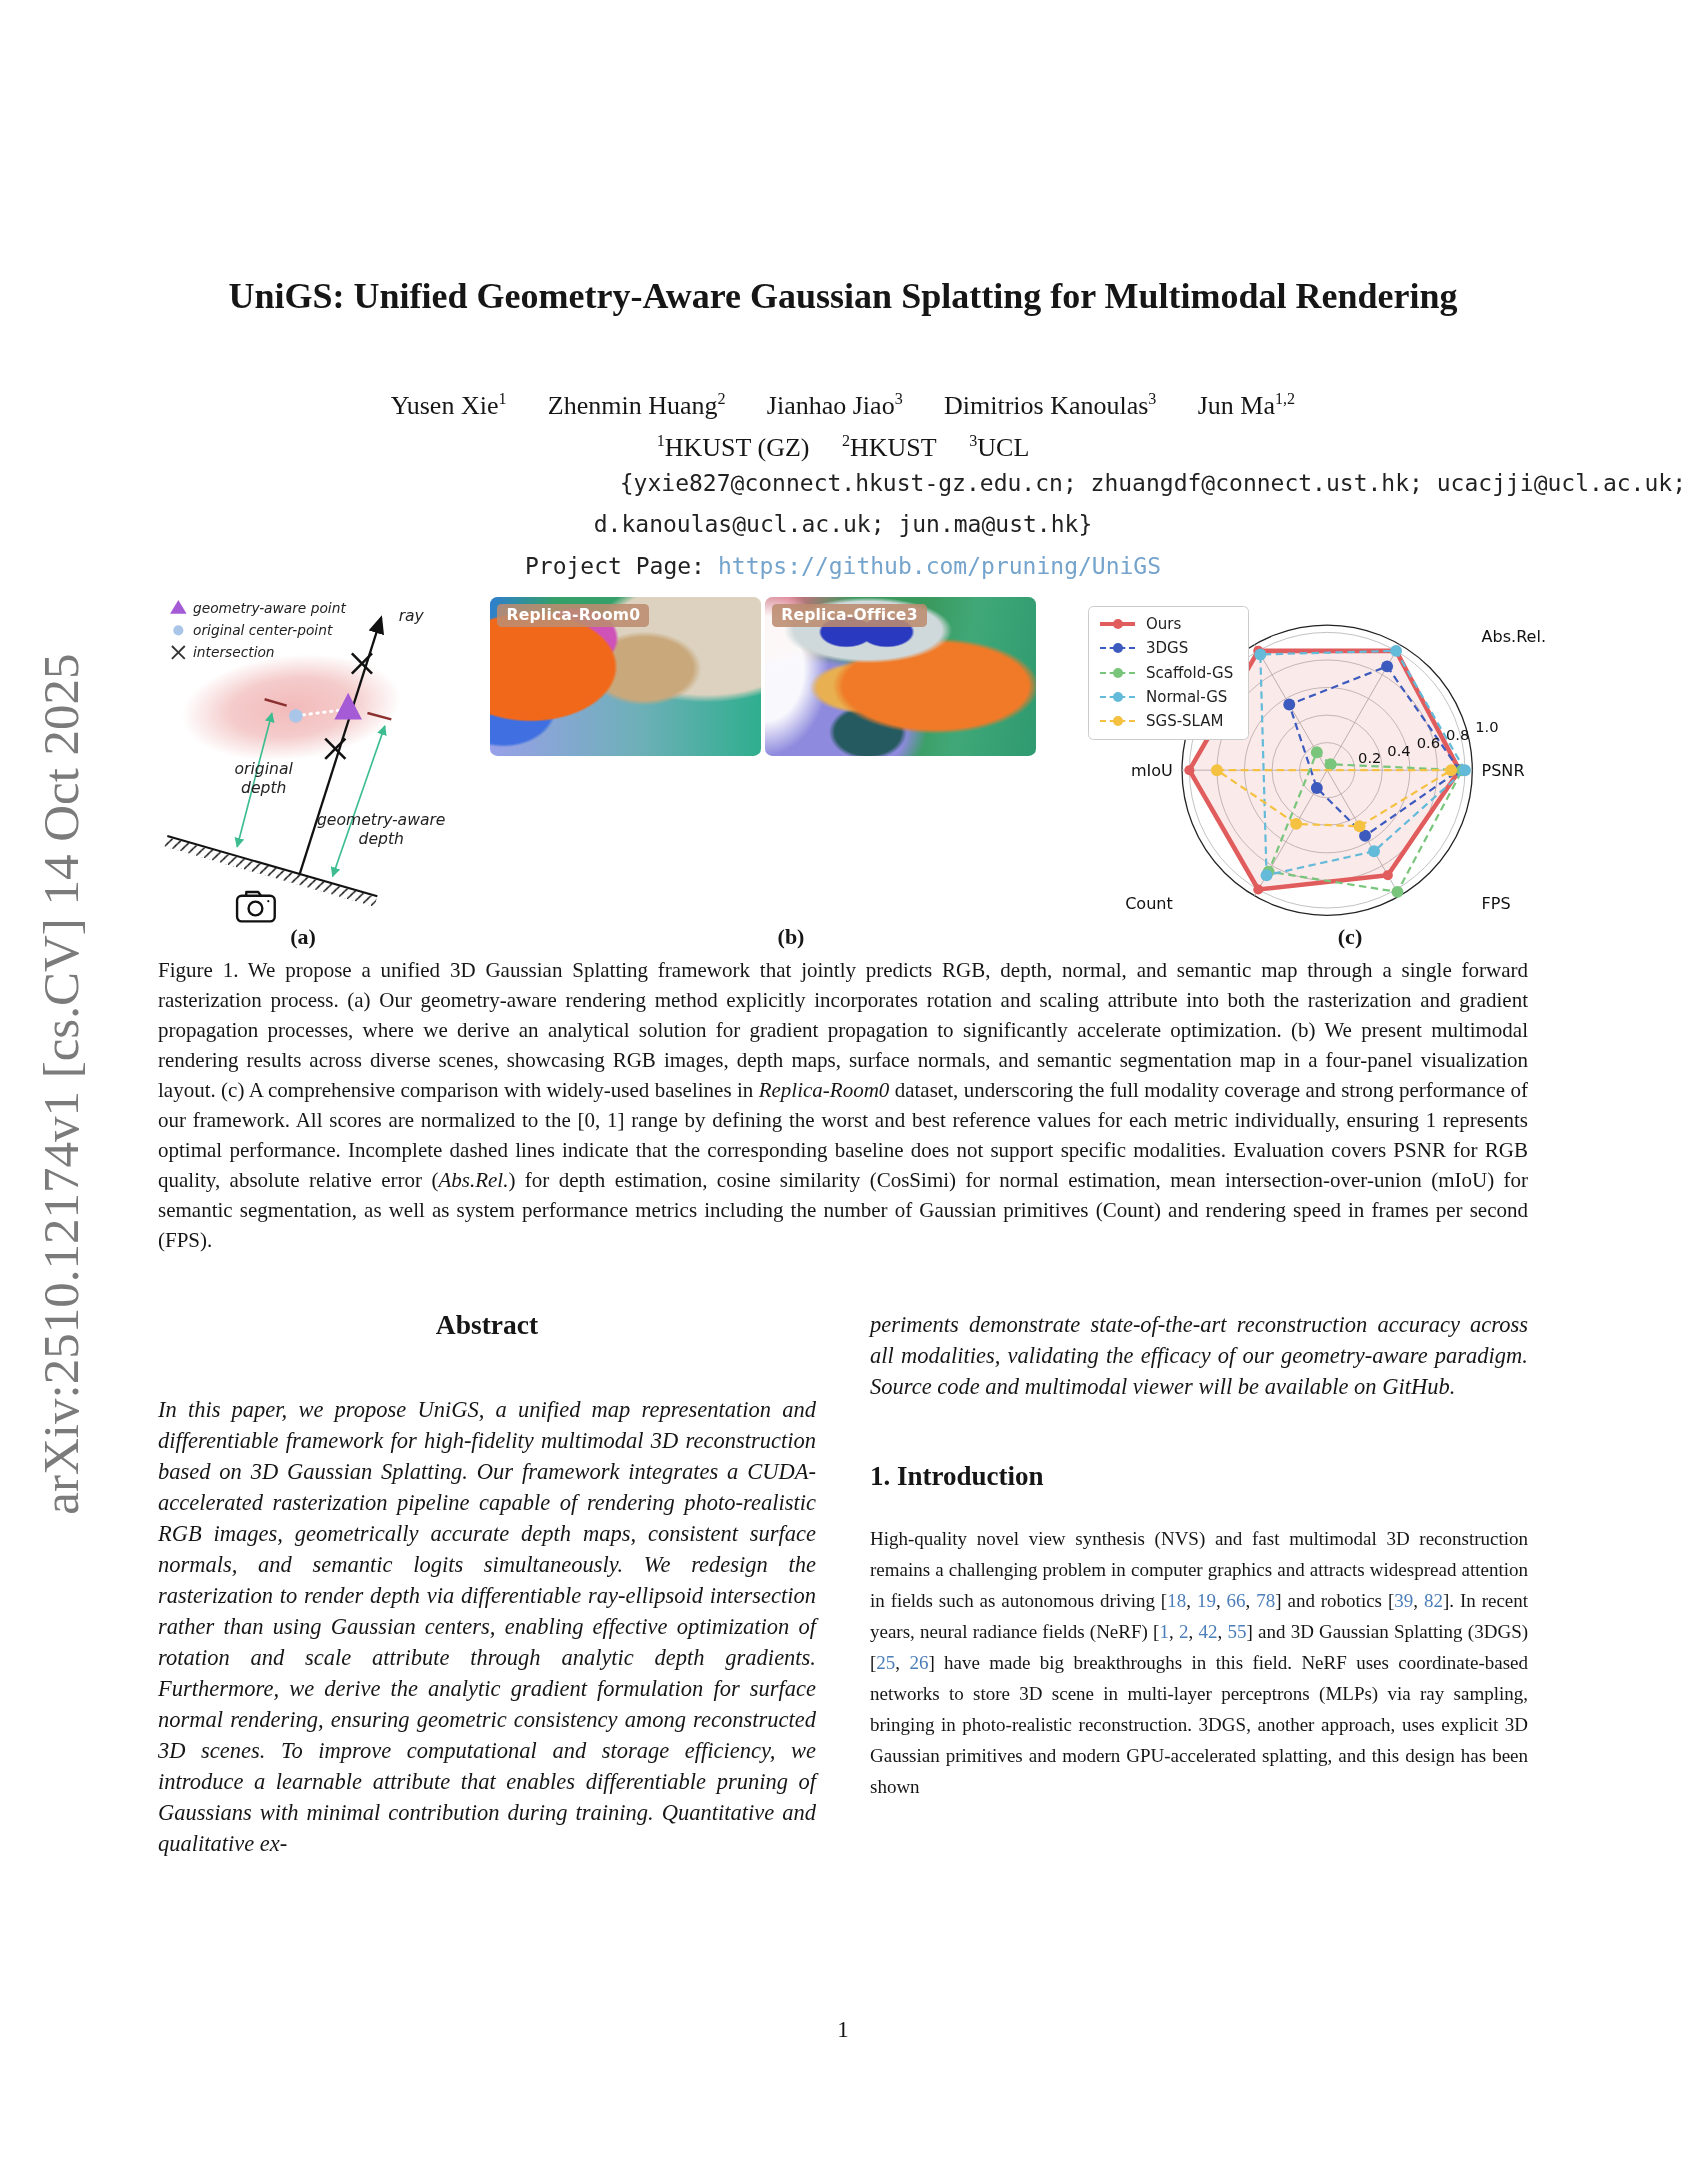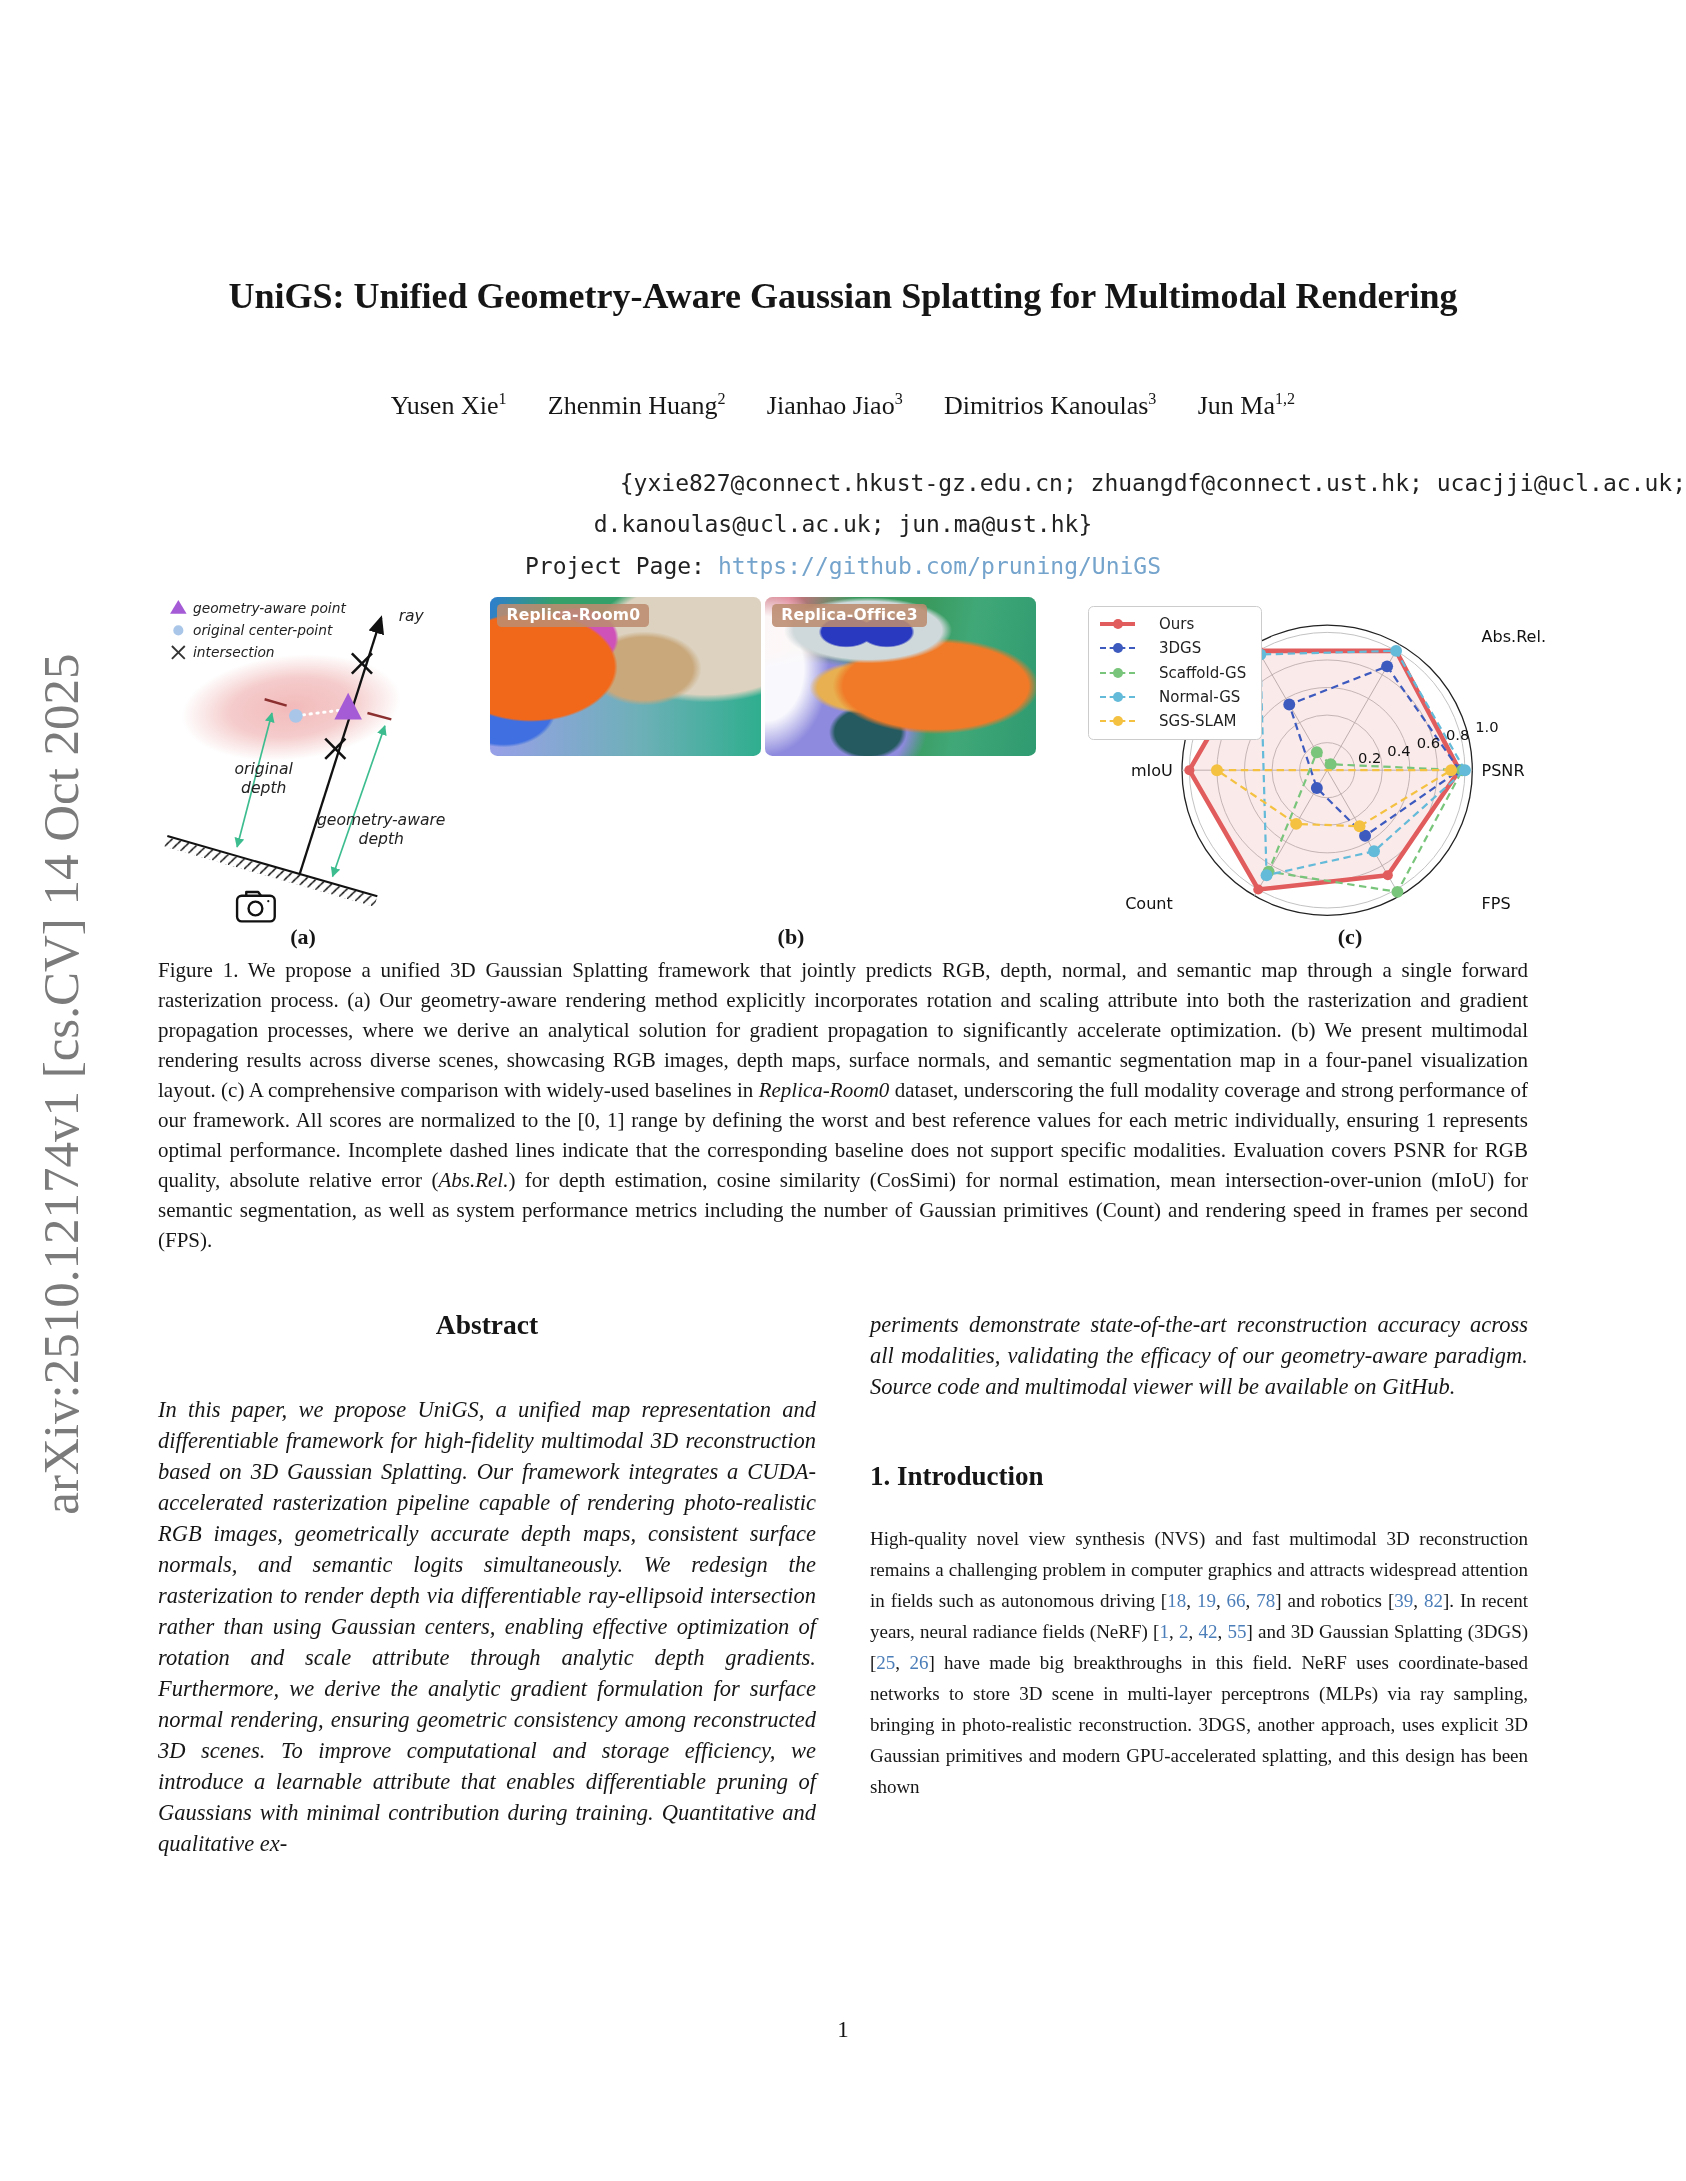--- a/index.html
+++ b/index.html
@@ -77,21 +77,21 @@
     radial-gradient(ellipse 64px 35px at 79% 30%, #86a838 0 85%, rgba(134,168,56,0) 100%),
     radial-gradient(ellipse 106px 51px at 90% 12%, #a86050 0 88%, rgba(168,96,80,0) 100%),
     radial-gradient(ellipse 110px 39px at 52% 55%, #f07028 0 92%, rgba(240,112,40,0) 100%),
     radial-gradient(ellipse 138px 73px at 88% 92%, #c82a68 0 82%, rgba(200,42,104,0) 100%),
     linear-gradient(100deg, #3a9a80 0%, #2f8fa0 30%, #7a4a9a 58%, #a03060 82%, #902850 100%);
     background-repeat:no-repeat;}
 
   .panel-c{position:absolute;left:1047px;top:590px;width:519px;height:342px;}
   .radar-legend{position:absolute;left:41px;top:15.6px;background:#fff;border:1.4px solid #cccccc;
     border-radius:5.5px;padding:8.3px 14.7px 8.3px 11px;display:flex;flex-direction:column;gap:6.4px;z-index:2;}
-  .legend-row{display:flex;align-items:center;gap:24px;font-family:"DejaVu Sans","Liberation Sans",sans-serif;
+  .legend-row{display:flex;align-items:center;gap:11px;font-family:"DejaVu Sans","Liberation Sans",sans-serif;
     font-size:15px;color:#222;white-space:nowrap;}
   .lg-line{width:35px;height:0;border-top:2.3px dashed #888;position:relative;flex:0 0 auto;}
   .lg-dot{position:absolute;left:13px;top:-5.5px;width:10px;height:10px;border-radius:50%;background:#888;}
   .fig-sublabel{position:absolute;font-size:22px;font-weight:bold;transform:translateX(-50%);}
 
   
   .caption{position:absolute;left:158px;top:955px;width:1370px;font-size:21px;
     line-height:30px;text-align:justify;}
   .seg-i{font-style:italic;}
   .seg-c{color:#4b7db8;}
@@ -116,20 +116,25 @@
   <div class="title">UniGS: Unified Geometry-Aware Gaussian Splatting for Multimodal Rendering</div>
 
   <div class="authors">
     <span class="au"><span>Yusen Xie</span><sup>1</sup></span>
     <span class="au"><span>Zhenmin Huang</span><sup>2</sup></span>
     <span class="au"><span>Jianhao Jiao</span><sup>3</sup></span>
     <span class="au"><span>Dimitrios Kanoulas</span><sup>3</sup></span>
     <span class="au"><span>Jun Ma</span><sup>1,2</sup></span>
   </div>
 
+  <div class="affils">
+    <span class="af"><sup>1</sup><span>HKUST (GZ)</span></span>
+    <span class="af"><sup>2</sup><span>HKUST</span></span>
+    <span class="af"><sup>3</sup><span>UCL</span></span>
+  </div>
 
   <div id="em1" class="emails">{yxie827@connect.hkust-gz.edu.cn; zhuangdf@connect.ust.hk; ucacjji@ucl.ac.uk;</div>
   <div id="em2" class="emails">d.kanoulas@ucl.ac.uk; jun.ma@ust.hk}</div>
 
   <div class="project">
     <span>Project Page:</span><a href="#" class="url">https://github.com/pruning/UniGS</a>
   </div>
 
   <div class="panel-a">
     <svg width="384" height="347" viewBox="0 0 418 378">

